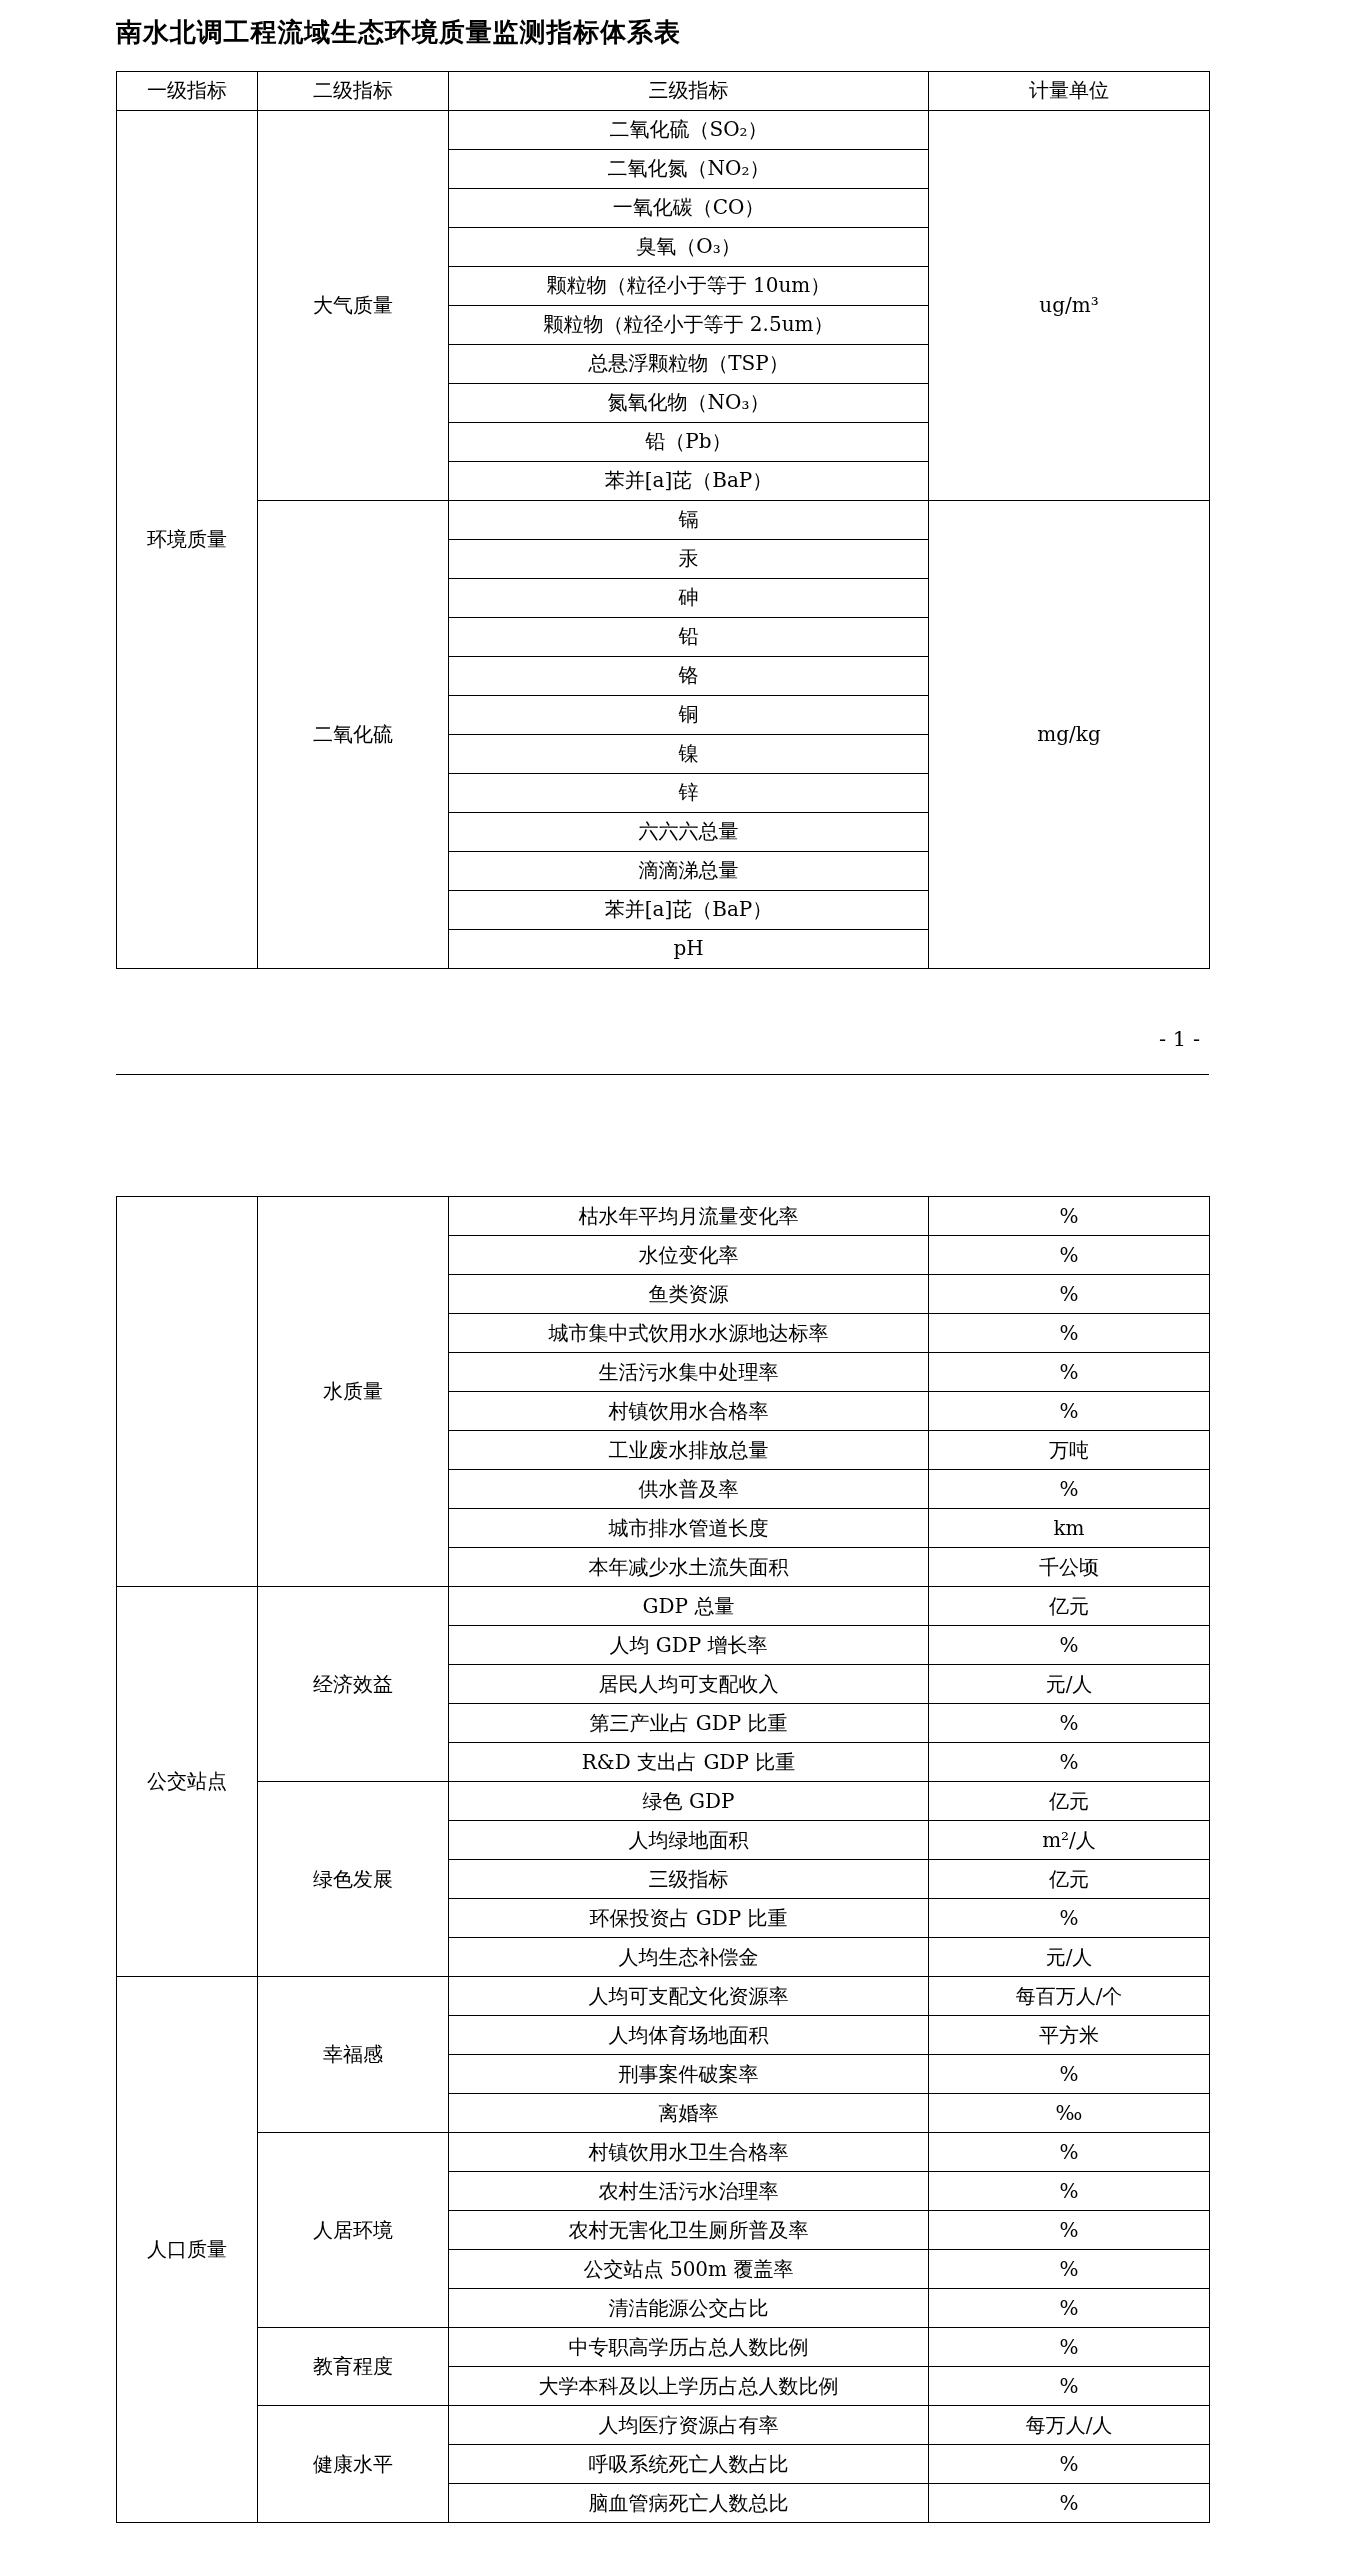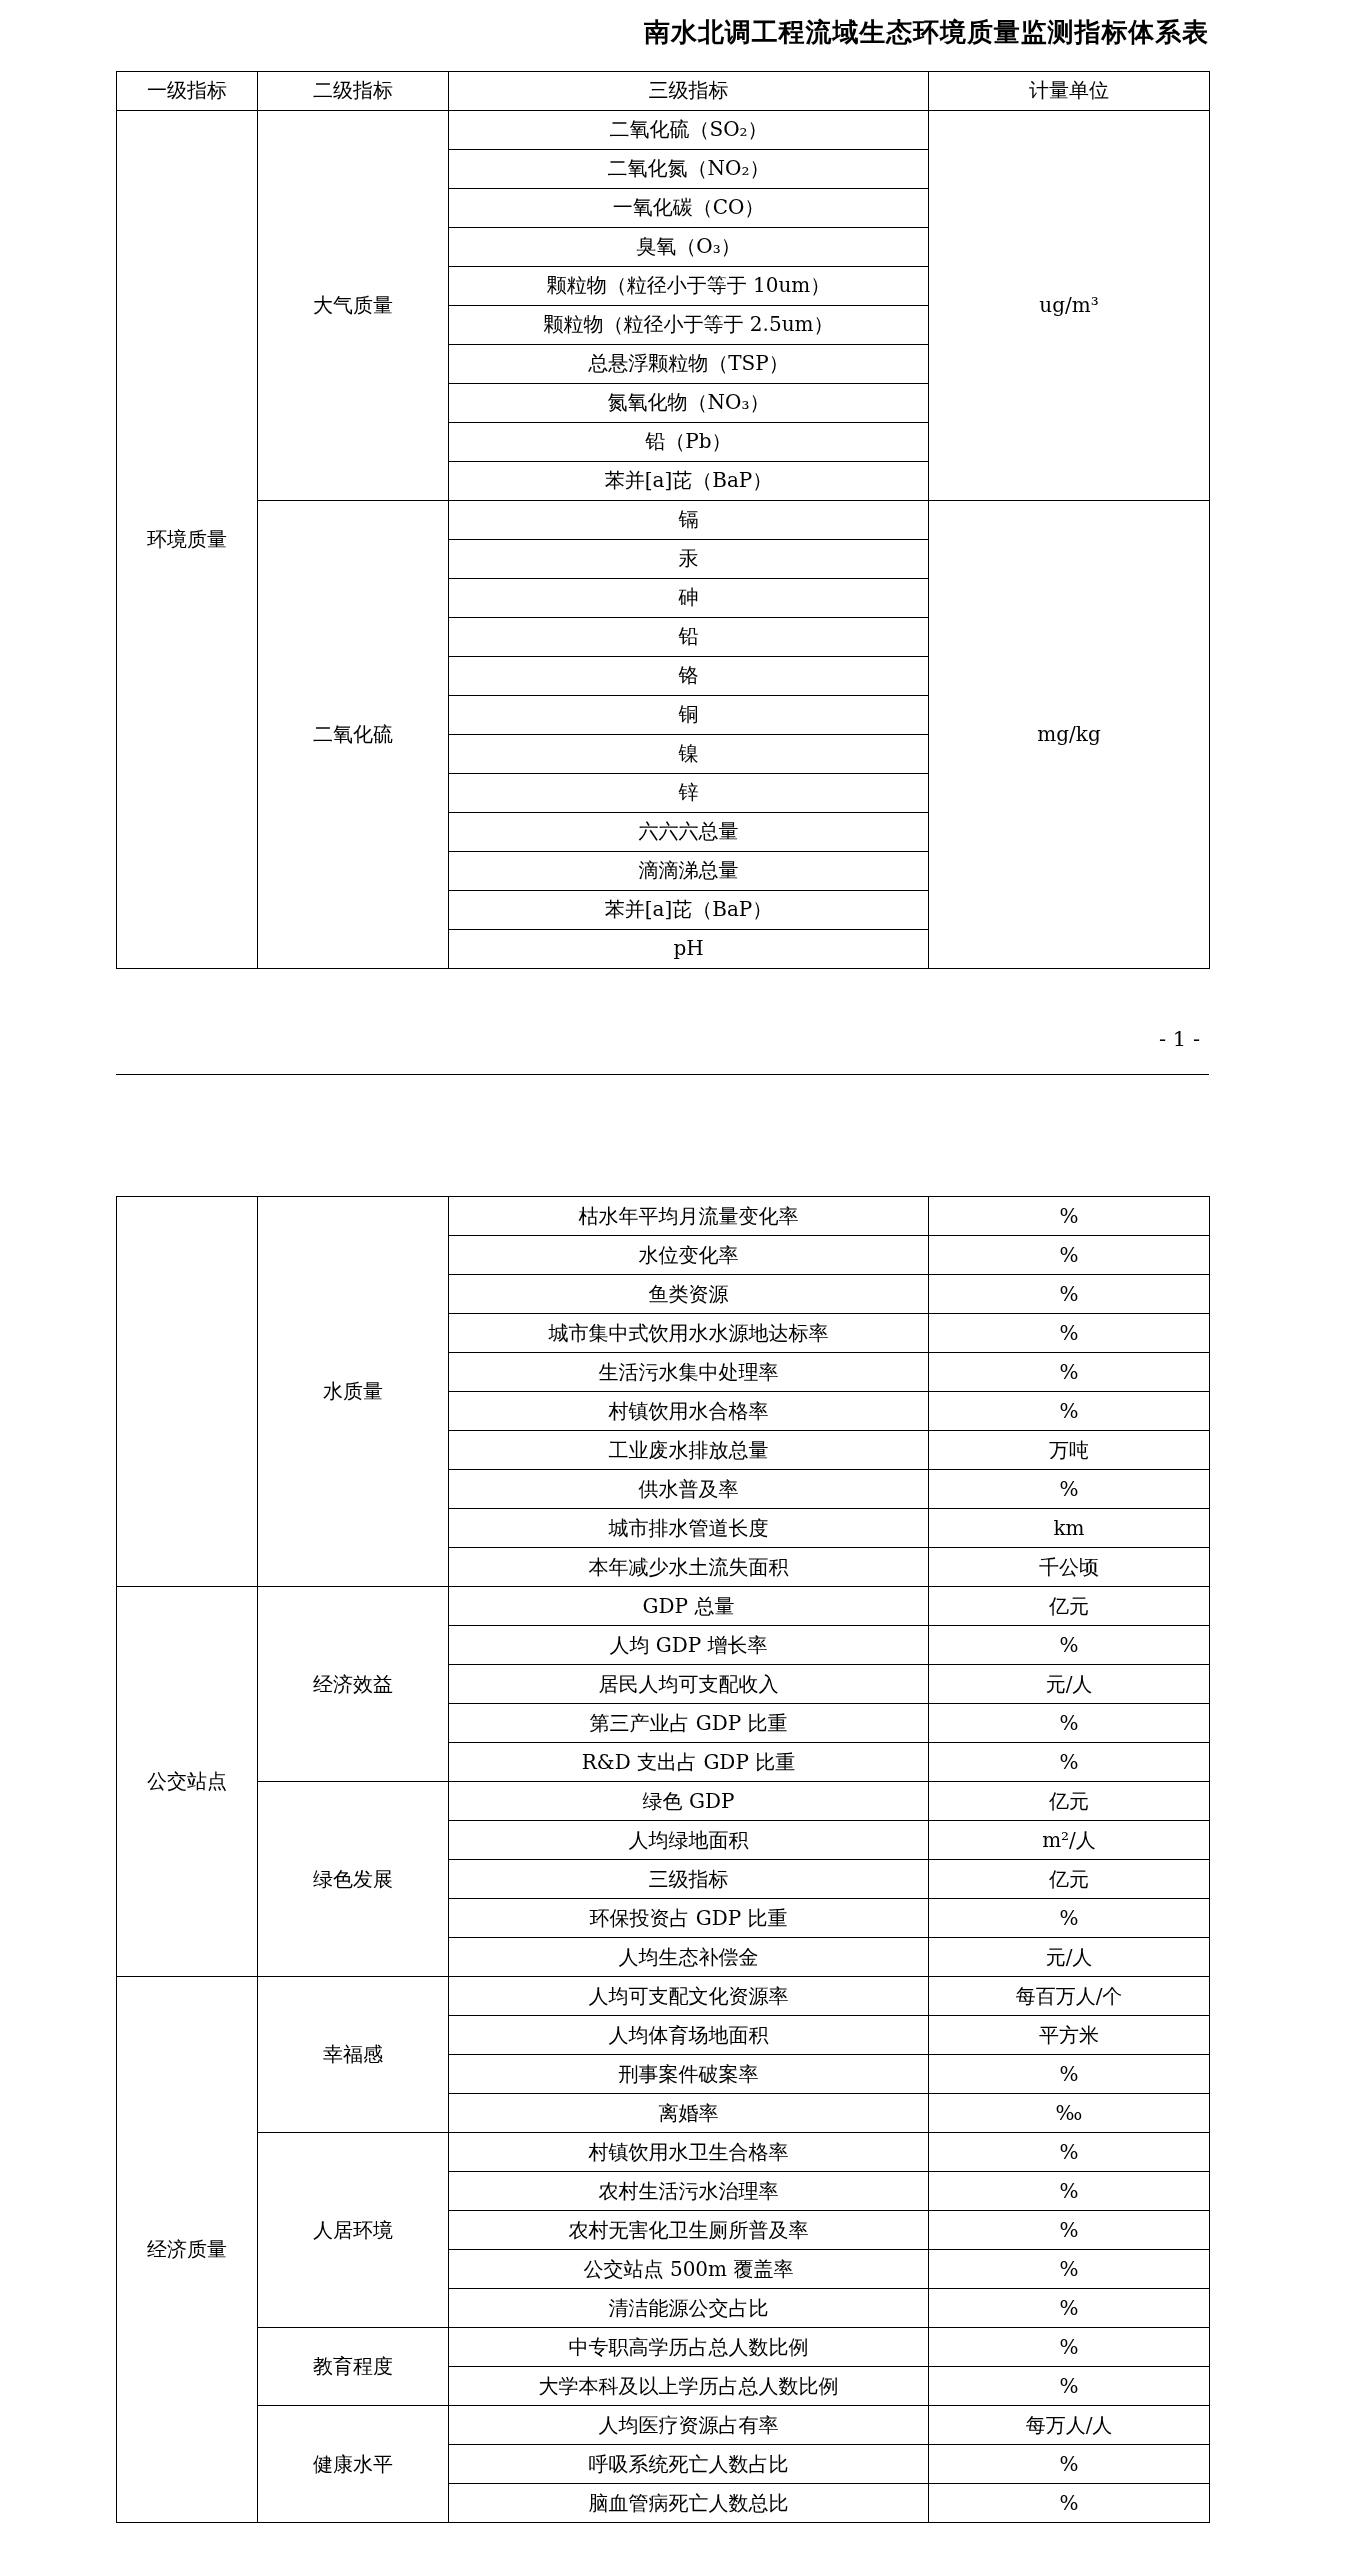--- a/index.html
+++ b/index.html
@@ -2,21 +2,21 @@
 <html style="font-size:14.5px"><head>
 <meta charset="utf-8">
 <style>
   html,body{margin:0;padding:0;}
   body{
     width:1347px;height:2576px;background:#ffffff;color:#000;
     font-family:"DejaVu Serif","Liberation Serif",serif;
     position:relative;
   }
   .doc-title{
-    margin:14.5px 0 0 116px;width:1093px;text-align:right;
+    margin:14.5px 0 0 116px;width:1093px;text-align:left;
     font-size:26px;font-weight:bold;letter-spacing:0.9px;
   }
   table.ind-table{
     border-collapse:collapse;table-layout:fixed;
     width:1093px;margin-left:116px;border:1.8px solid #000;
   }
   #table1{margin-top:21px;}
   #table2{margin-top:121px;}
   .ind-table th,.ind-table td{
     border:0.9px solid #000;height:38px;padding:0 3.6px;
@@ -217,21 +217,21 @@
       </tr>
       <tr>
         <td>环保投资占 GDP 比重</td>
         <td>%</td>
       </tr>
       <tr>
         <td>人均生态补偿金</td>
         <td>元/人</td>
       </tr>
       <tr>
-        <td rowspan="14" class="sec-top">经济质量</td>
+        <td rowspan="14" class="sec-top">人口质量</td>
         <td rowspan="4" class="sec-top">幸福感</td>
         <td class="sec-top">人均可支配文化资源率</td>
         <td class="sec-top">每百万人/个</td>
       </tr>
       <tr>
         <td>人均体育场地面积</td>
         <td>平方米</td>
       </tr>
       <tr>
         <td>刑事案件破案率</td>

